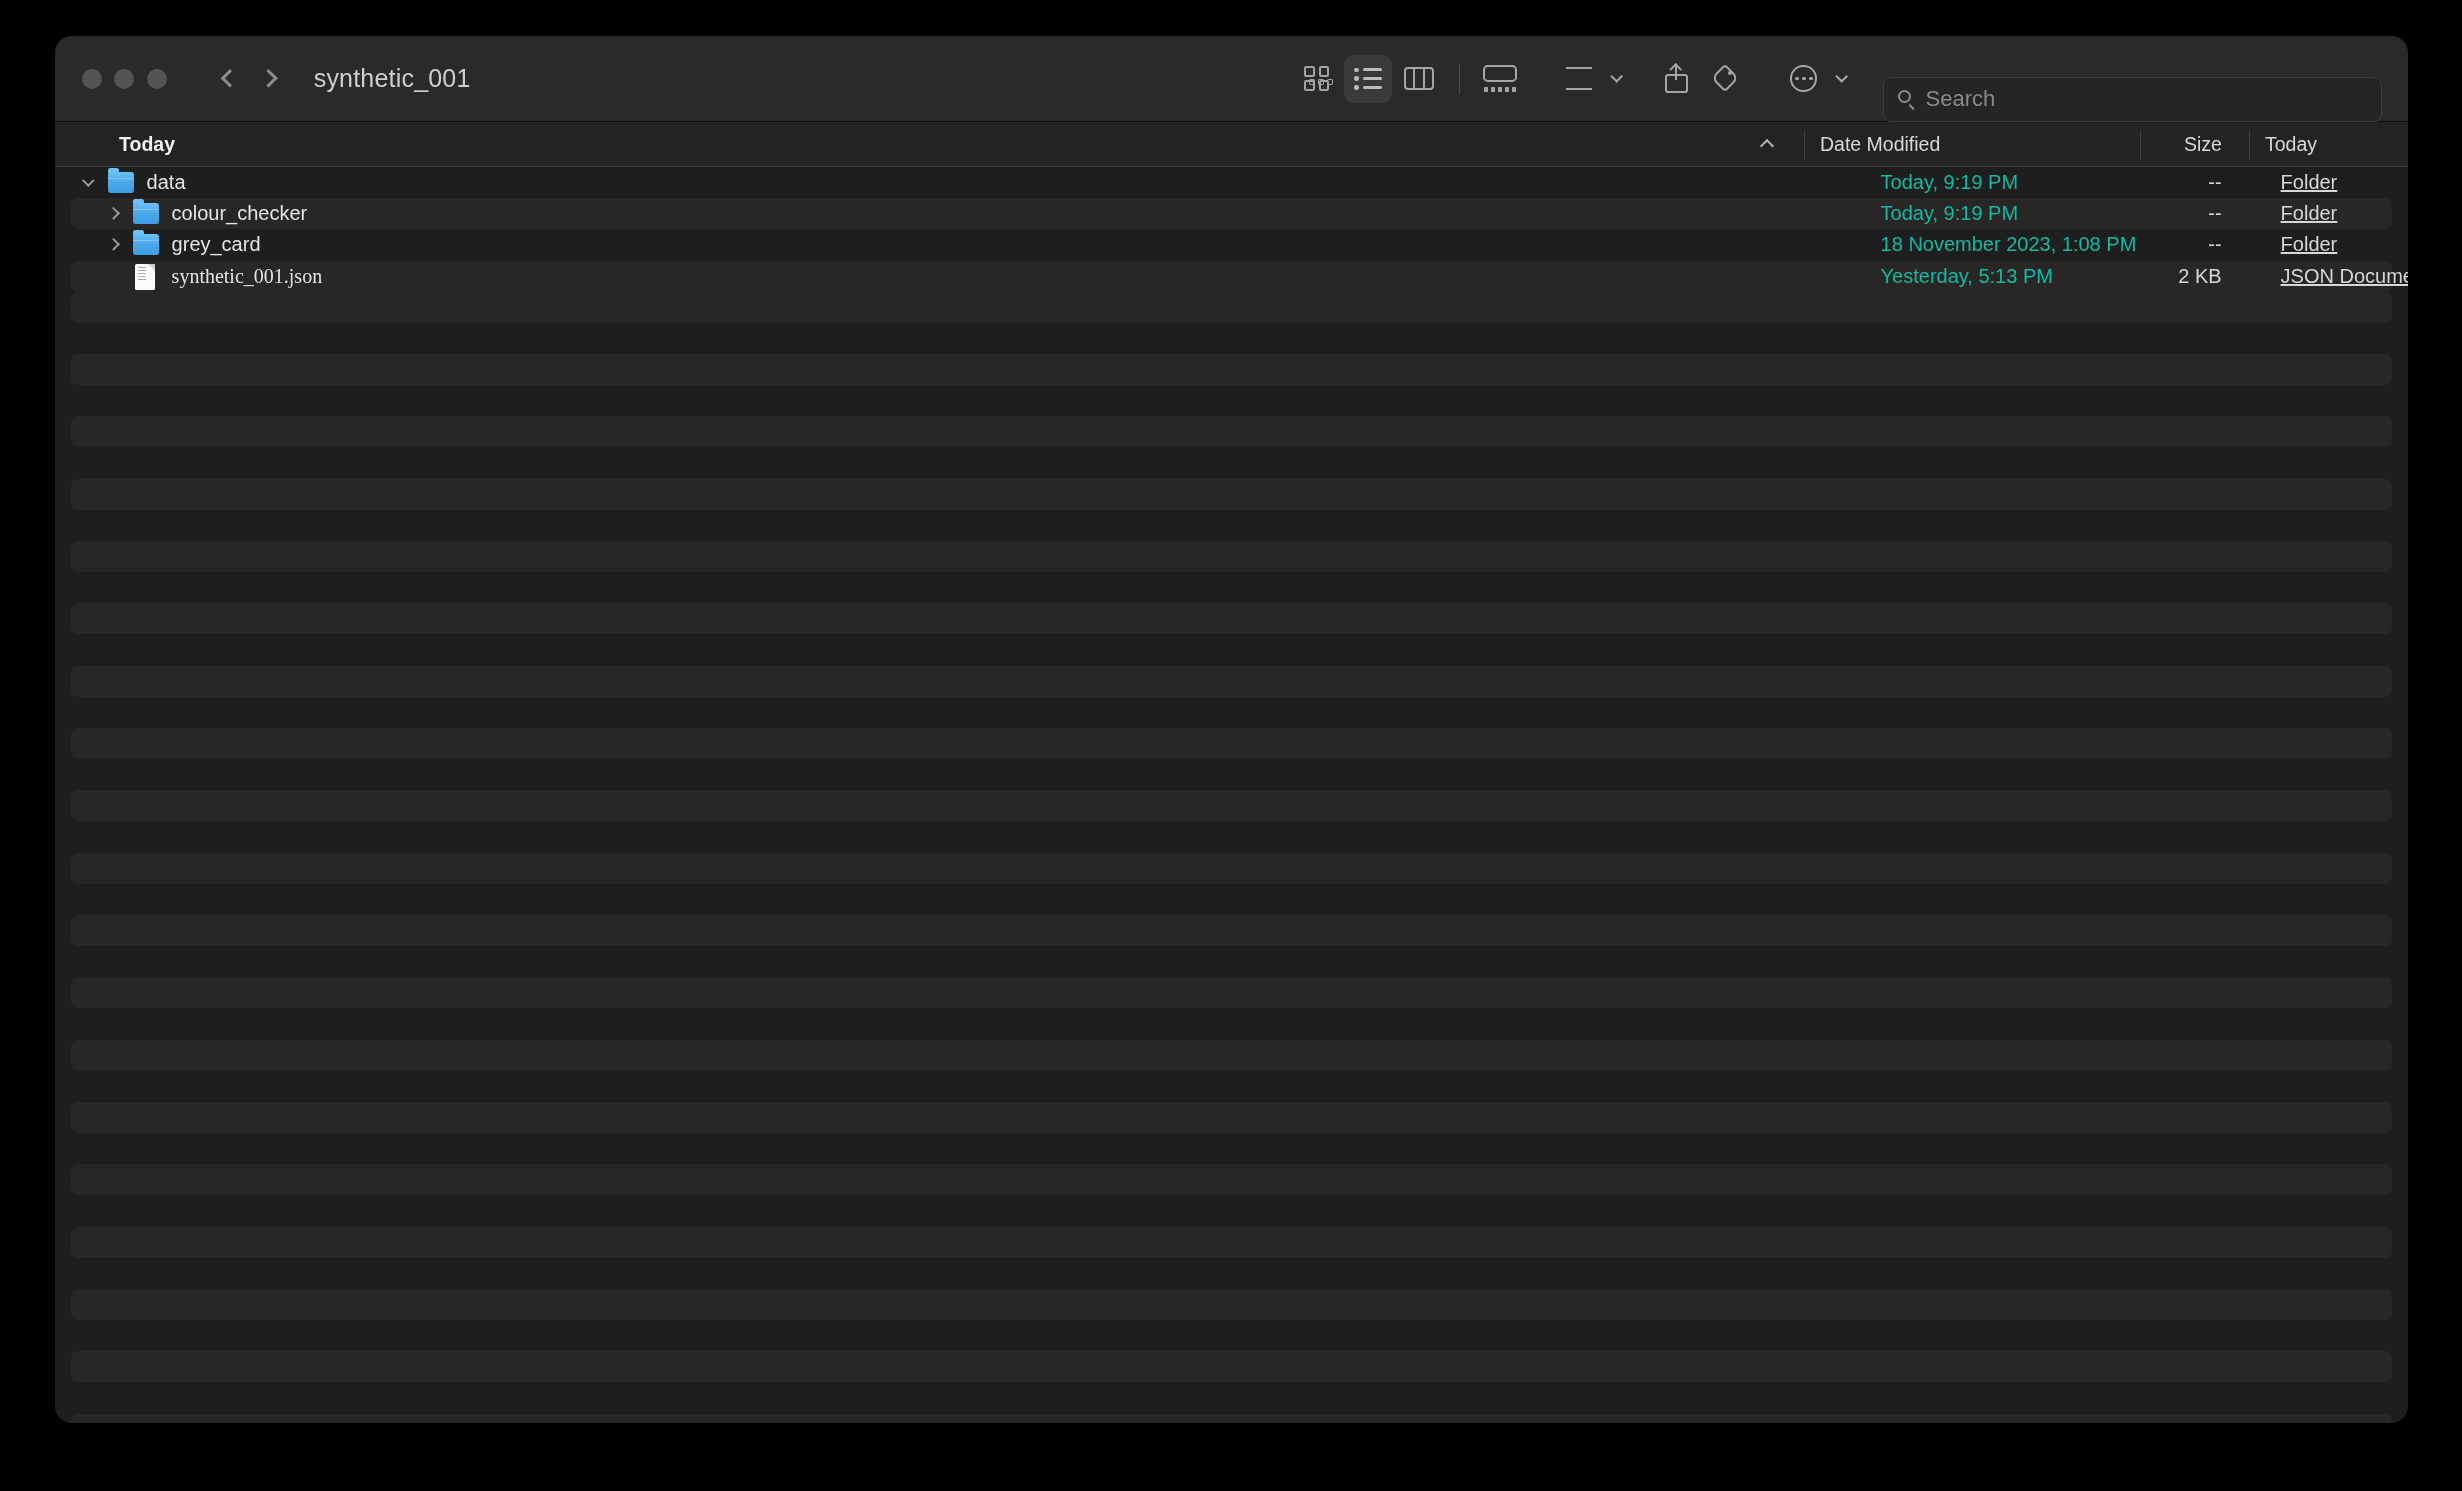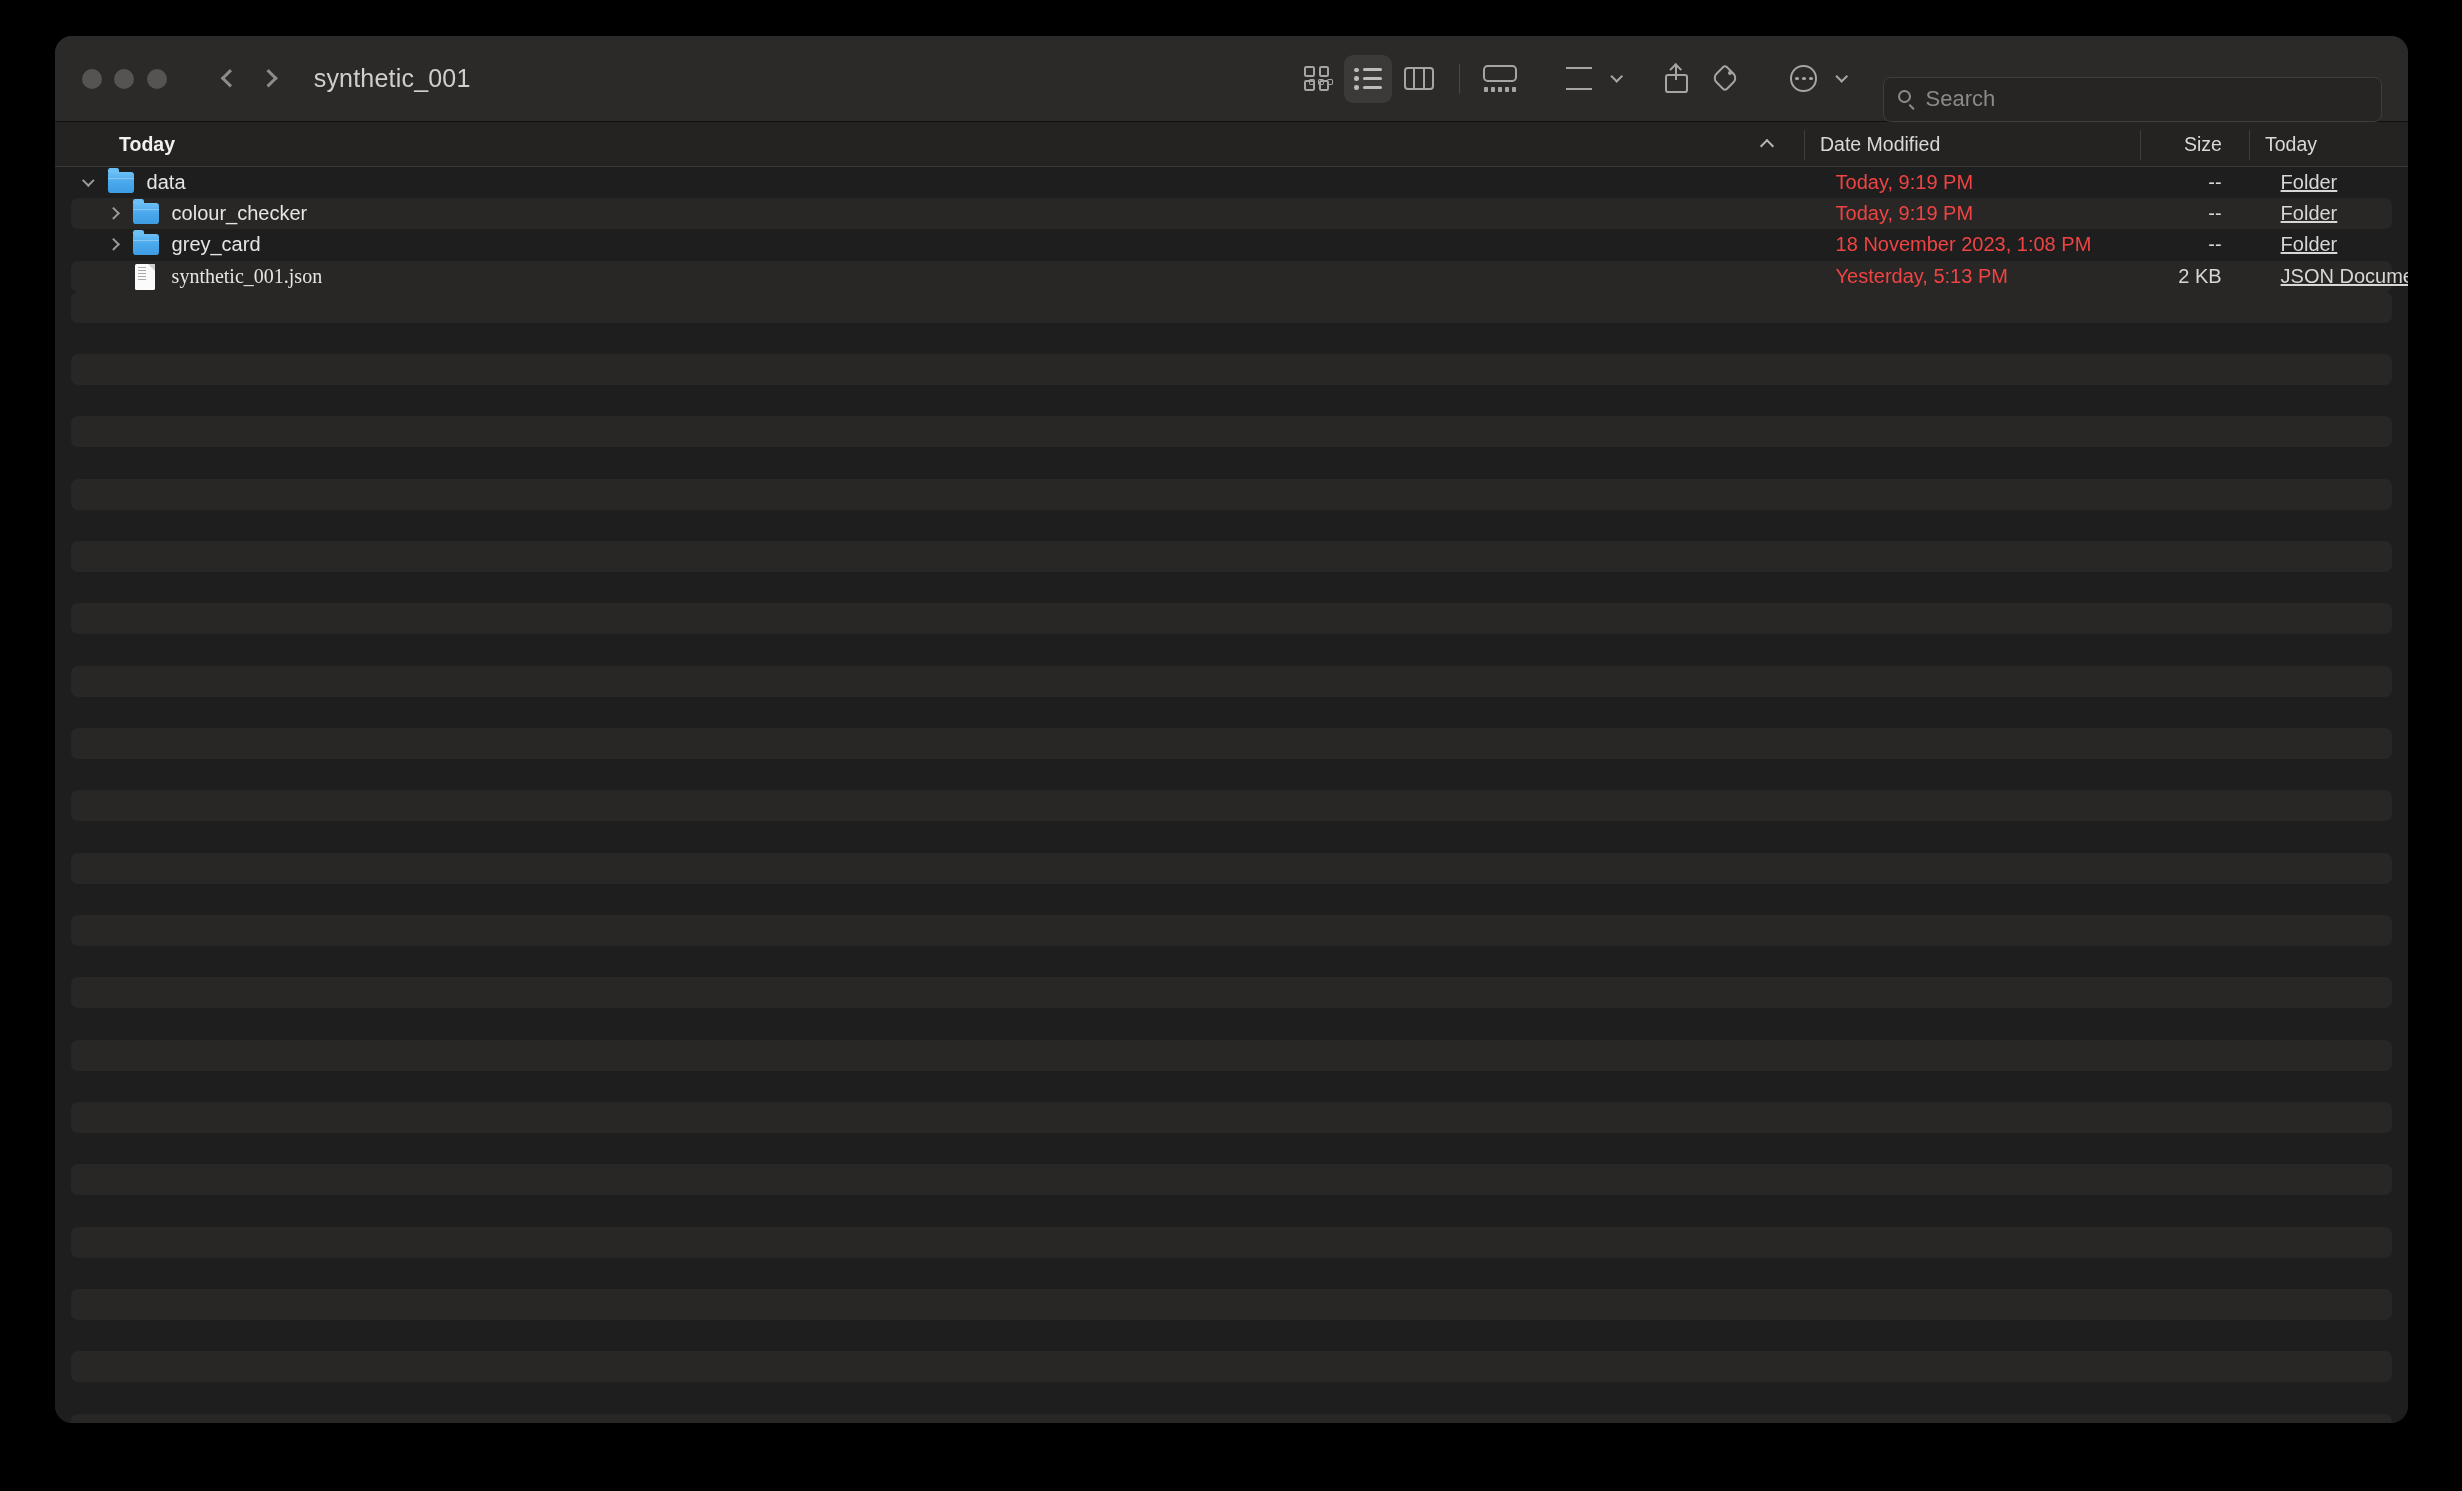--- a/index.html
+++ b/index.html
@@ -194,21 +194,21 @@
   }
   .doc::after{
     content:""; position:absolute; right:0; top:0;
     border-left:7px solid transparent;
     border-top:7px solid #cfcfcf;
   }
   .doc .lines{ position:absolute; left:3.1px; top:3.1px; width:8.6px; }
   .doc .lines i{ display:block; height:1.2px; background:#aaa; margin-bottom:1.9px; }
 
   .rname{ position:absolute; white-space:nowrap; }
-  .rdate{ position:absolute; left:1765px; white-space:nowrap; color:#ef4444; }
+  .rdate{ position:absolute; left:1810px; white-space:nowrap; color:#14b8a6; }
   .rsize{ position:absolute; left:2026px; width:125px; text-align:right; color:#d8d7d6; }
   .rkind{ position:absolute; left:2210px; white-space:nowrap; color:#d8d7d6;text-decoration:underline; }
 </style>
 </head>
 <body>
 
 <div class="window">
 
   <div class="toolbar">
 

